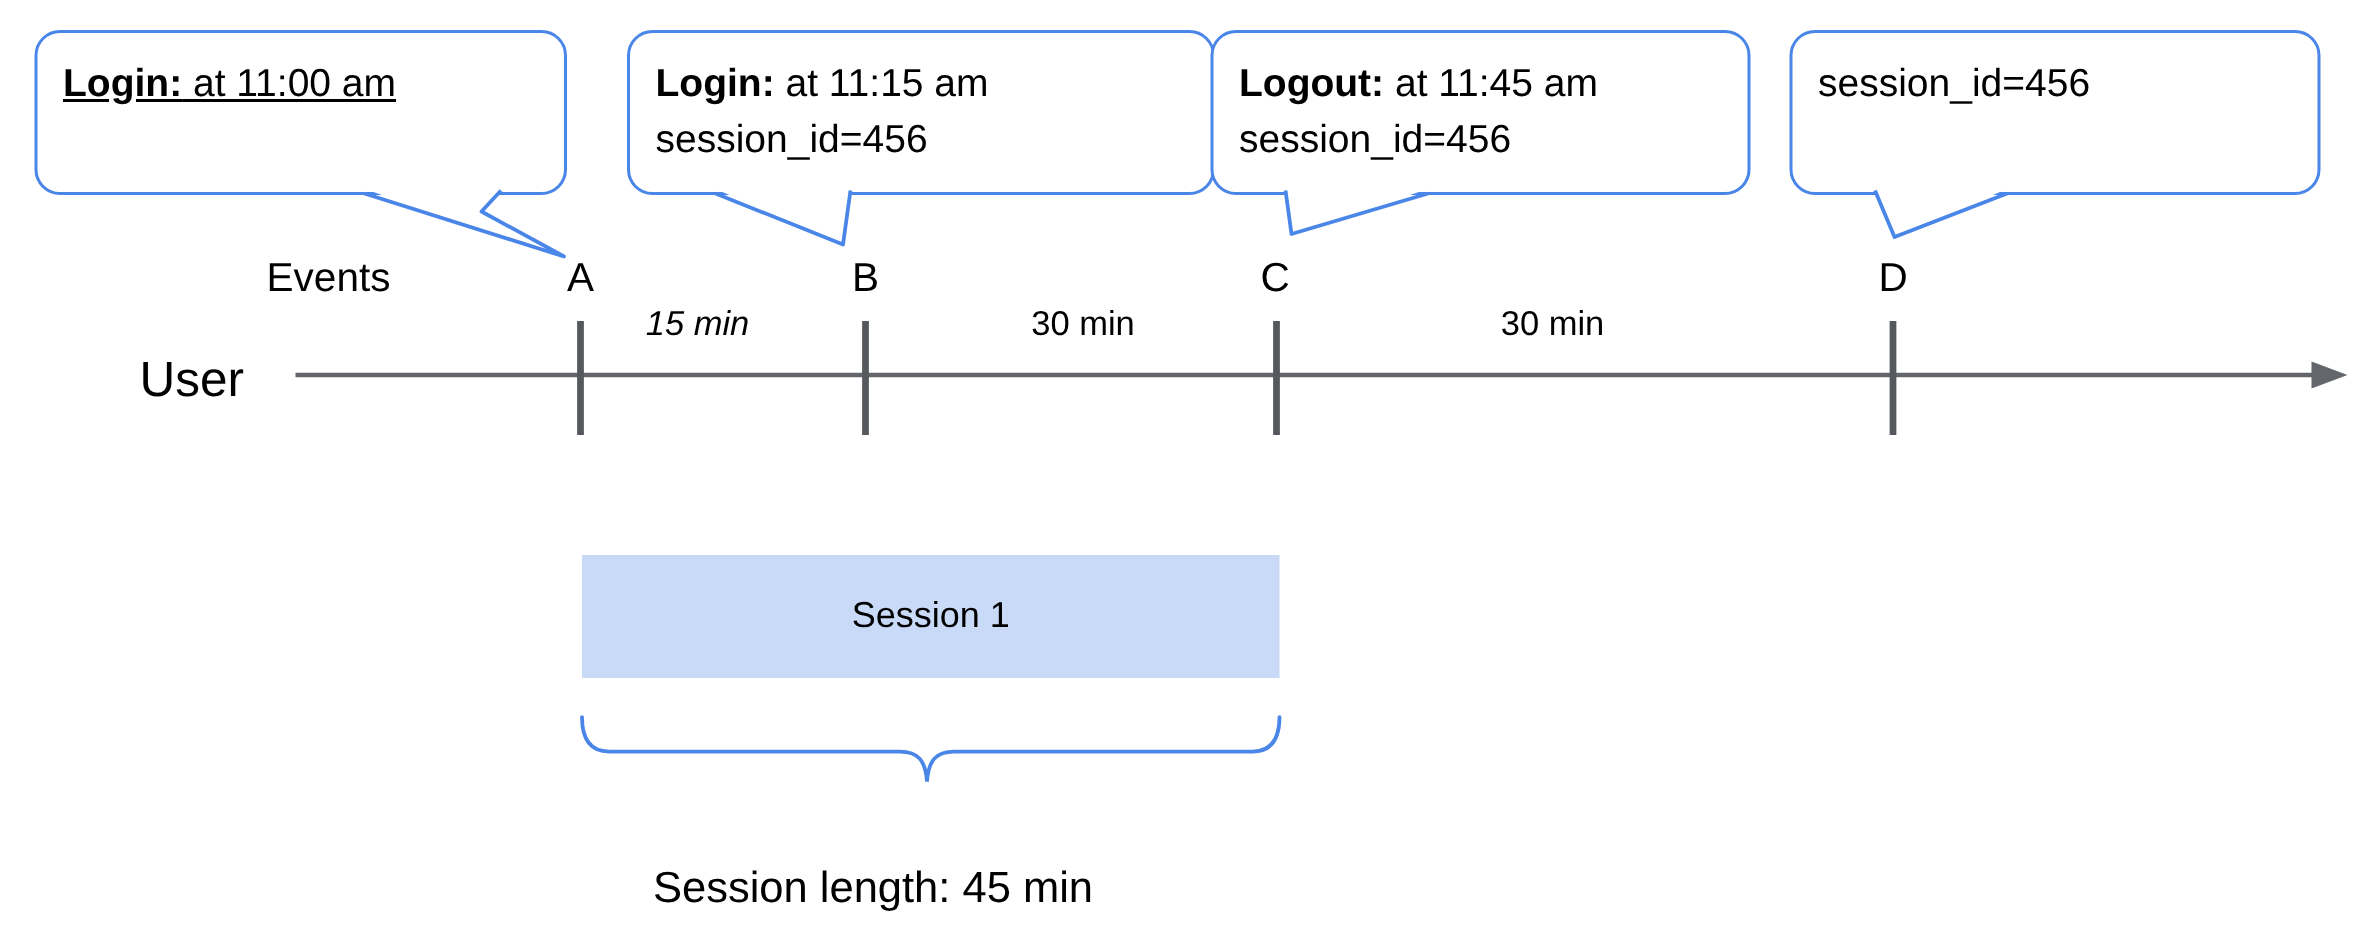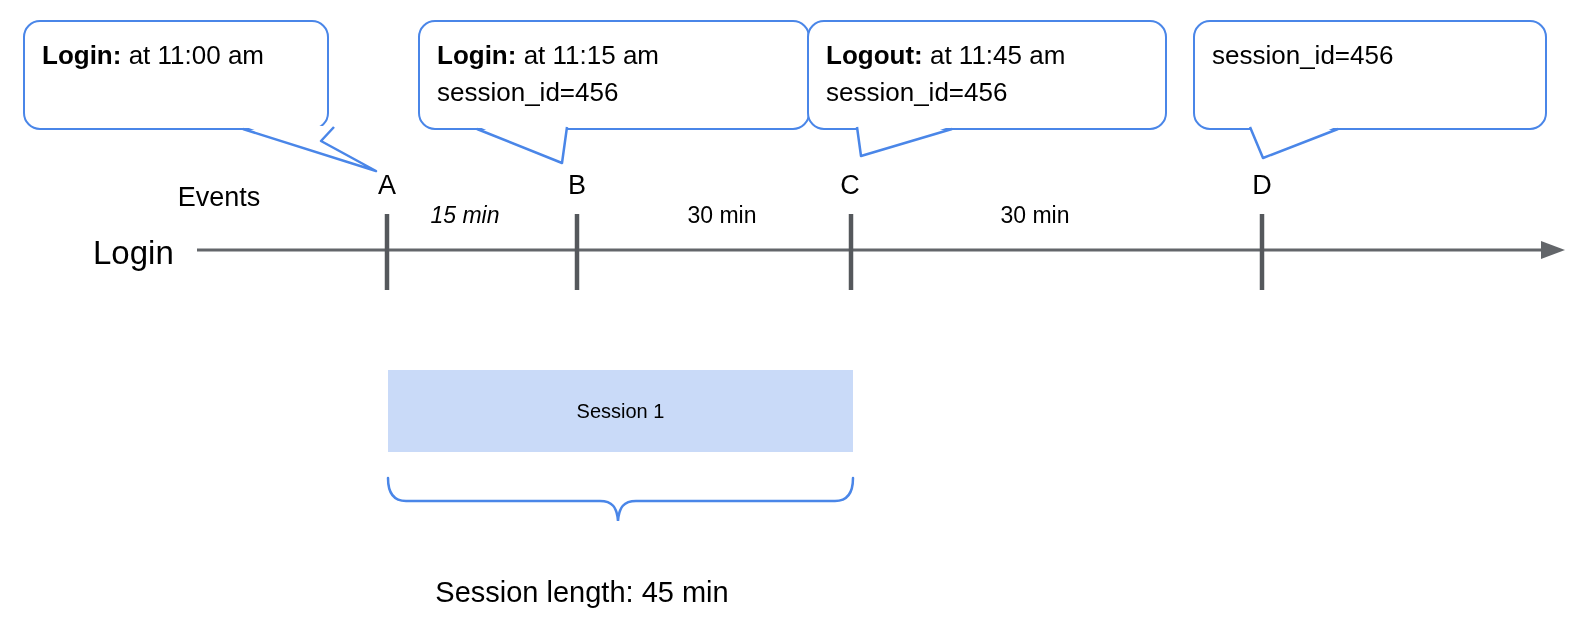--- a/index.html
+++ b/index.html
@@ -35,32 +35,32 @@
   .centered { transform:translateX(-50%); }
   .events-label { font-size:27px; }
   .marker { font-size:27px; }
   .user-label { font-size:33px; }
   .interval { font-size:23px; }
   .session-box {
     position:absolute;
     left:388px; top:370px; width:465px; height:82px;
     background:#c9daf8;
     display:flex; align-items:center; justify-content:center;
-    font-size:20px;
+    font-size:24px;
   }
   .session-length { font-size:29px; }
 </style>
 </head>
 <body>
 
 <div class="canvas">
 
   <div class="callouts">
 
-    <div class="callout" style="left:23px; width:306px;">
+    <div class="callout" style="left:23px; width:355px;text-decoration:underline;">
       <div><b>Login:</b><span> at 11:00 am</span></div>
     </div>
 
     <div class="callout" style="left:418px; width:392px;">
       <div><b>Login:</b><span> at 11:15 am</span></div>
       <div>session_id=456</div>
     </div>
 
     <div class="callout" style="left:807px; width:360px;">
       <div><b>Logout:</b><span> at 11:45 am</span></div>
@@ -104,29 +104,29 @@
       <line x1="387" y1="214" x2="387" y2="290"></line>
       <line x1="577" y1="214" x2="577" y2="290"></line>
       <line x1="851" y1="214" x2="851" y2="290"></line>
       <line x1="1262" y1="214" x2="1262" y2="290"></line>
     </g>
 
     <path d="M 388,478 C 388,493 394,501 406,501 L 600,501 C 612,501 617,507 618,521 C 619,507 624,501 636,501 L 835,501 C 847,501 853,493 853,478" fill="none" stroke="#4a86e8" stroke-width="2.5" stroke-linecap="round"></path>
   </svg>
 
   <div class="labels">
-    <div class="lbl events-label centered" style="left:219px; top:170px;margin-top:12px;">Events</div>
+    <div class="lbl events-label centered" style="left:219px; top:170px;">Events</div>
 
     <div class="lbl marker centered" style="left:387px;  top:170px;">A</div>
     <div class="lbl marker centered" style="left:577px;  top:170px;">B</div>
     <div class="lbl marker centered" style="left:850px;  top:170px;">C</div>
     <div class="lbl marker centered" style="left:1262px; top:170px;">D</div>
 
     <div class="lbl interval centered" style="left:465px;  top:202px;font-style:italic;">15 min</div>
     <div class="lbl interval centered" style="left:722px;  top:202px;">30 min</div>
     <div class="lbl interval centered" style="left:1035px; top:202px;">30 min</div>
 
-    <div class="lbl user-label" style="left:93px; top:234px;">Login</div>
+    <div class="lbl user-label" style="left:93px; top:234px;">User</div>
 
     <div class="lbl session-length centered" style="left:582px; top:576px;">Session length: 45 min</div>
   </div>
 
 </div>
 
 </body></html>

